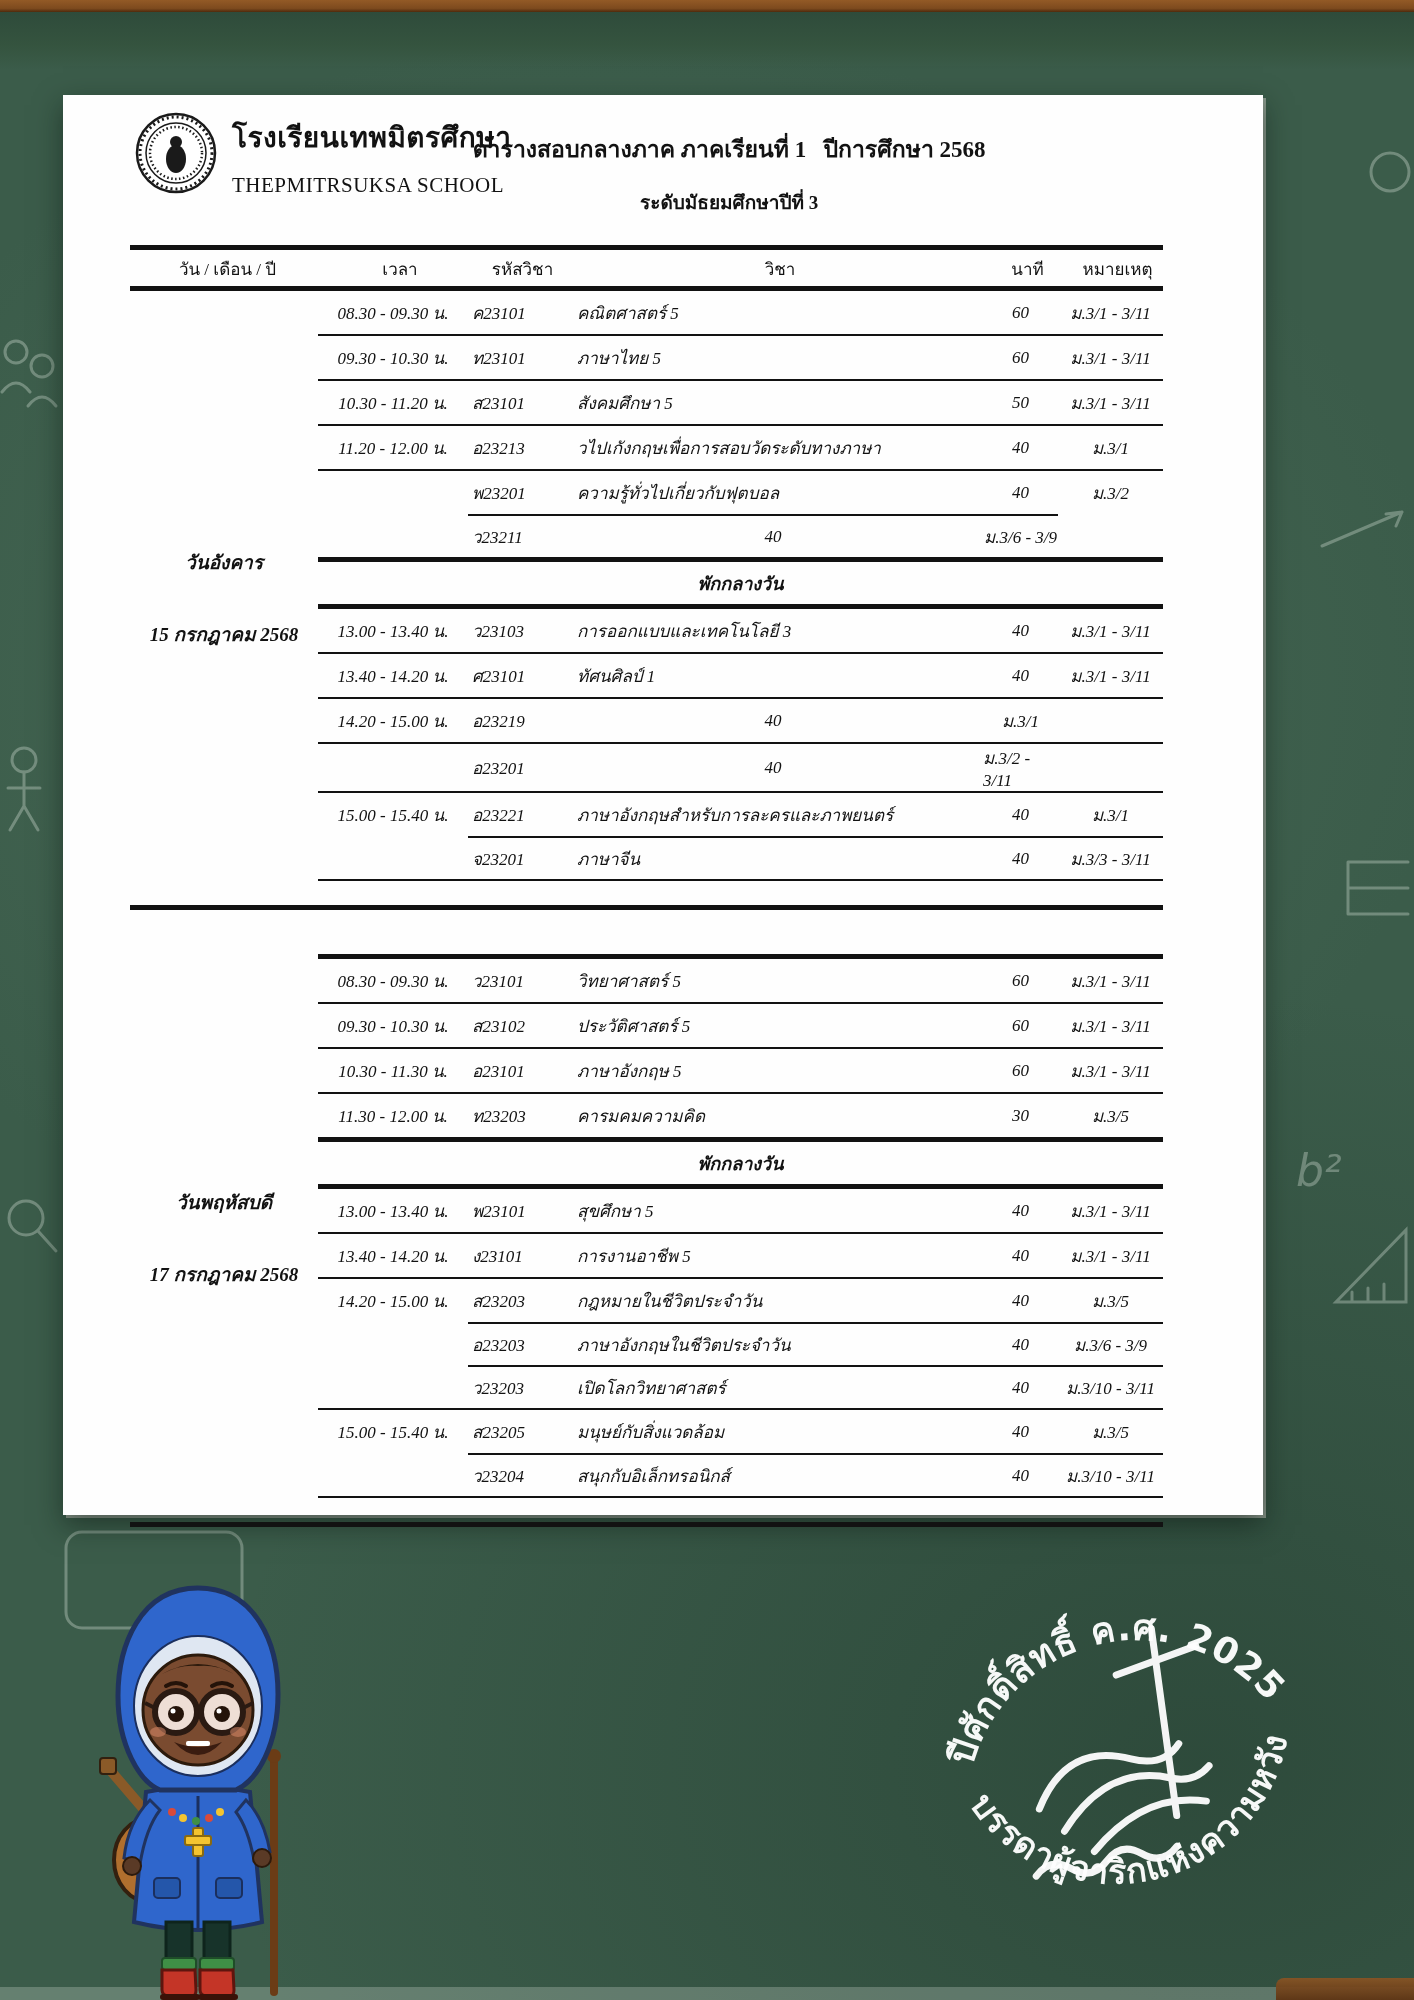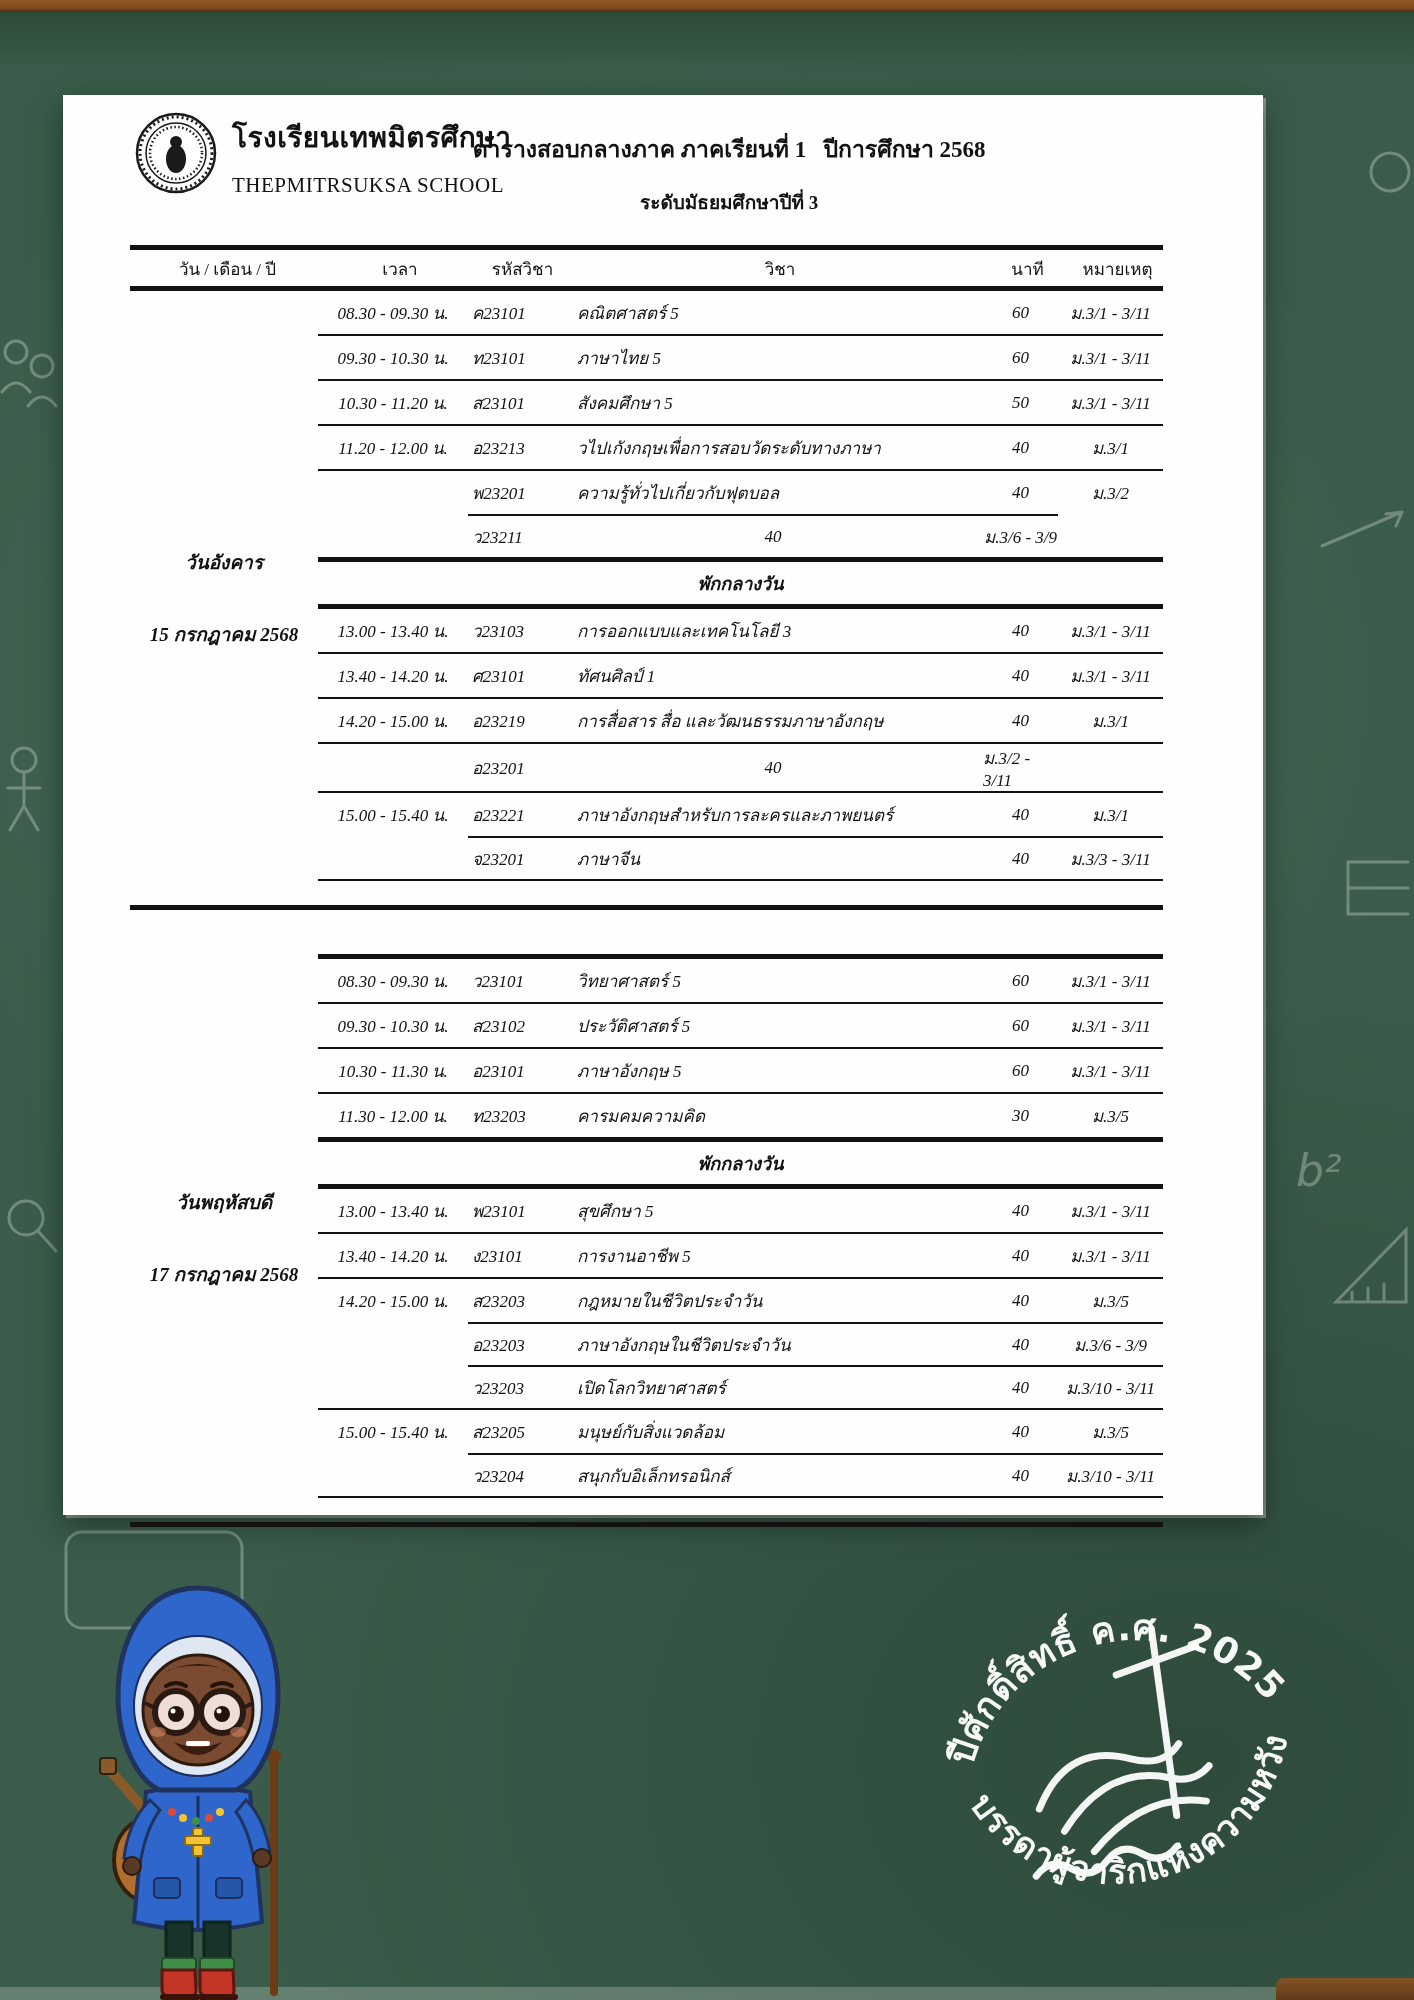--- a/index.html
+++ b/index.html
@@ -282,21 +282,20 @@
               <div class="row sep-full">
                 <div class="c c-time">13.40 - 14.20 น.</div>
                 <div class="c c-code">ศ23101</div>
                 <div class="c c-subject">ทัศนศิลป์ 1</div>
                 <div class="c c-min">40</div>
                 <div class="c c-note">ม.3/1 - 3/11</div>
               </div>
               <div class="row sep-full">
                 <div class="c c-time">14.20 - 15.00 น.</div>
                 <div class="c c-code">อ23219</div>
-                <div class="c c-subject">การสื่อสาร สื่อ และวัฒนธรรมภาษาอังกฤษ</div>
                 <div class="c c-min">40</div>
                 <div class="c c-note">ม.3/1</div>
               </div>
               <div class="row sep-full">
                 <div class="c c-time"></div>
                 <div class="c c-code">อ23201</div>
                 <div class="c c-min">40</div>
                 <div class="c c-note">ม.3/2 - 3/11</div>
               </div>
               <div class="row sep-full">

